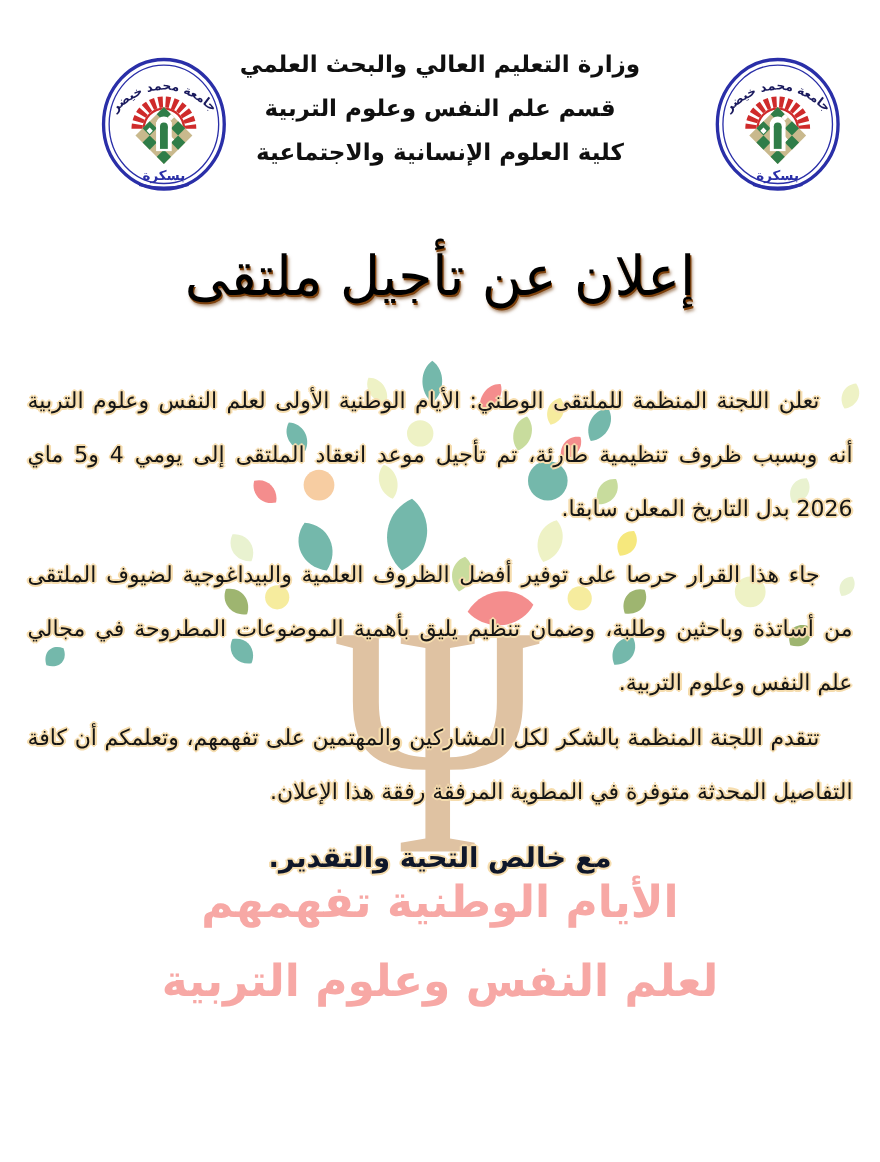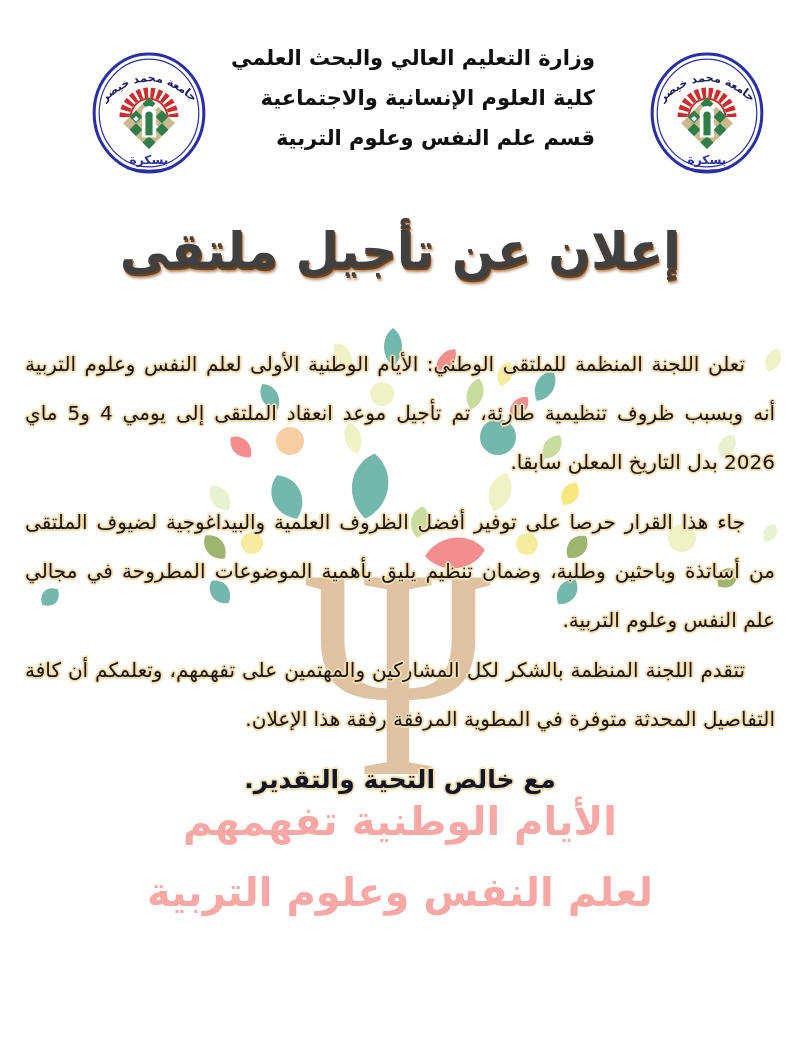--- a/index.html
+++ b/index.html
@@ -8,27 +8,27 @@
     position:relative; width:800px; height:1056px;
     background:#ffffff; overflow:hidden;
     font-family:"DejaVu Sans", sans-serif;
   }
   .tree-svg { position:absolute; left:0; top:0; z-index:0; }
   .logo { position:absolute; top:50px; width:118px; height:126px; z-index:2; }
   .logo-left  { left:90px; }
   .logo-right { left:648px; }
   .header-lines {
     position:absolute; top:38px; left:205px; width:390px; z-index:2;
-    direction:rtl;
+    text-align:center; direction:rtl;
     font-weight:bold; font-size:21px; line-height:40px; color:#101010;
   }
   .title {
     position:absolute; top:222px; left:0; width:100%; z-index:2;
     text-align:center; direction:rtl;
-    font-size:50px; font-weight:bold; color:#404040;
+    font-size:50px; font-weight:normal; color:#000000;
     text-shadow: 2px 4px 3px rgba(111,58,12,0.60), 1px 2px 0 #8c4a10;
   }
   .para {
     position:absolute; left:25px; width:750px; z-index:2;
     direction:rtl; text-align:justify; text-indent:30px;
     font-size:20px; font-weight:normal; color:#151515; line-height:49px;
     text-shadow:
       -2px 0 0 #f6ddae, 2px 0 0 #f6ddae, 0 -2px 0 #f6ddae, 0 2px 0 #f6ddae,
       -1px -1px 0 #f6ddae, 1px -1px 0 #f6ddae, -1px 1px 0 #f6ddae, 1px 1px 0 #f6ddae;
   }
@@ -159,22 +159,22 @@
       <rect x="51" y="60" width="14" height="26" fill="#ffffff"></rect>
       <circle cx="58" cy="64" r="3.5" fill="#2f7d48"></circle>
       <rect x="54.5" y="64" width="7" height="20" fill="#2f7d48"></rect>
       <text x="58" y="112" text-anchor="middle" font-size="12" font-weight="bold" fill="#2a2fa8">بسكرة</text>
       <path d="M 36,116 Q 58,122 80,116" stroke="#2a2fa8" stroke-width="2.5" fill="none"></path>
     </svg>
   </div>
 
   <div class="header-lines">
     <div>وزارة التعليم العالي والبحث العلمي</div>
+    <div>قسم علم النفس وعلوم التربية</div>
     <div>كلية العلوم الإنسانية والاجتماعية</div>
-    <div>قسم علم النفس وعلوم التربية</div>
   </div>
 
   <div class="title">إعلان عن تأجيل ملتقى</div>
 
   <p class="para p1">تعلن اللجنة المنظمة للملتقى الوطني: الأيام الوطنية الأولى لعلم النفس وعلوم التربية أنه وبسبب ظروف تنظيمية طارئة، تم تأجيل موعد انعقاد الملتقى إلى يومي 4 و5 ماي 2026 بدل التاريخ المعلن سابقا.</p>
   <p class="para p3">تتقدم اللجنة المنظمة بالشكر لكل المشاركين والمهتمين على تفهمهم، وتعلمكم أن كافة التفاصيل المحدثة متوفرة في المطوية المرفقة رفقة هذا الإعلان.</p>
   <p class="para p2">جاء هذا القرار حرصا على توفير أفضل الظروف العلمية والبيداغوجية لضيوف الملتقى من أساتذة وباحثين وطلبة، وضمان تنظيم يليق بأهمية الموضوعات المطروحة في مجالي علم النفس وعلوم التربية.</p>
 
   <div class="closing">مع خالص التحية والتقدير.</div>
 

